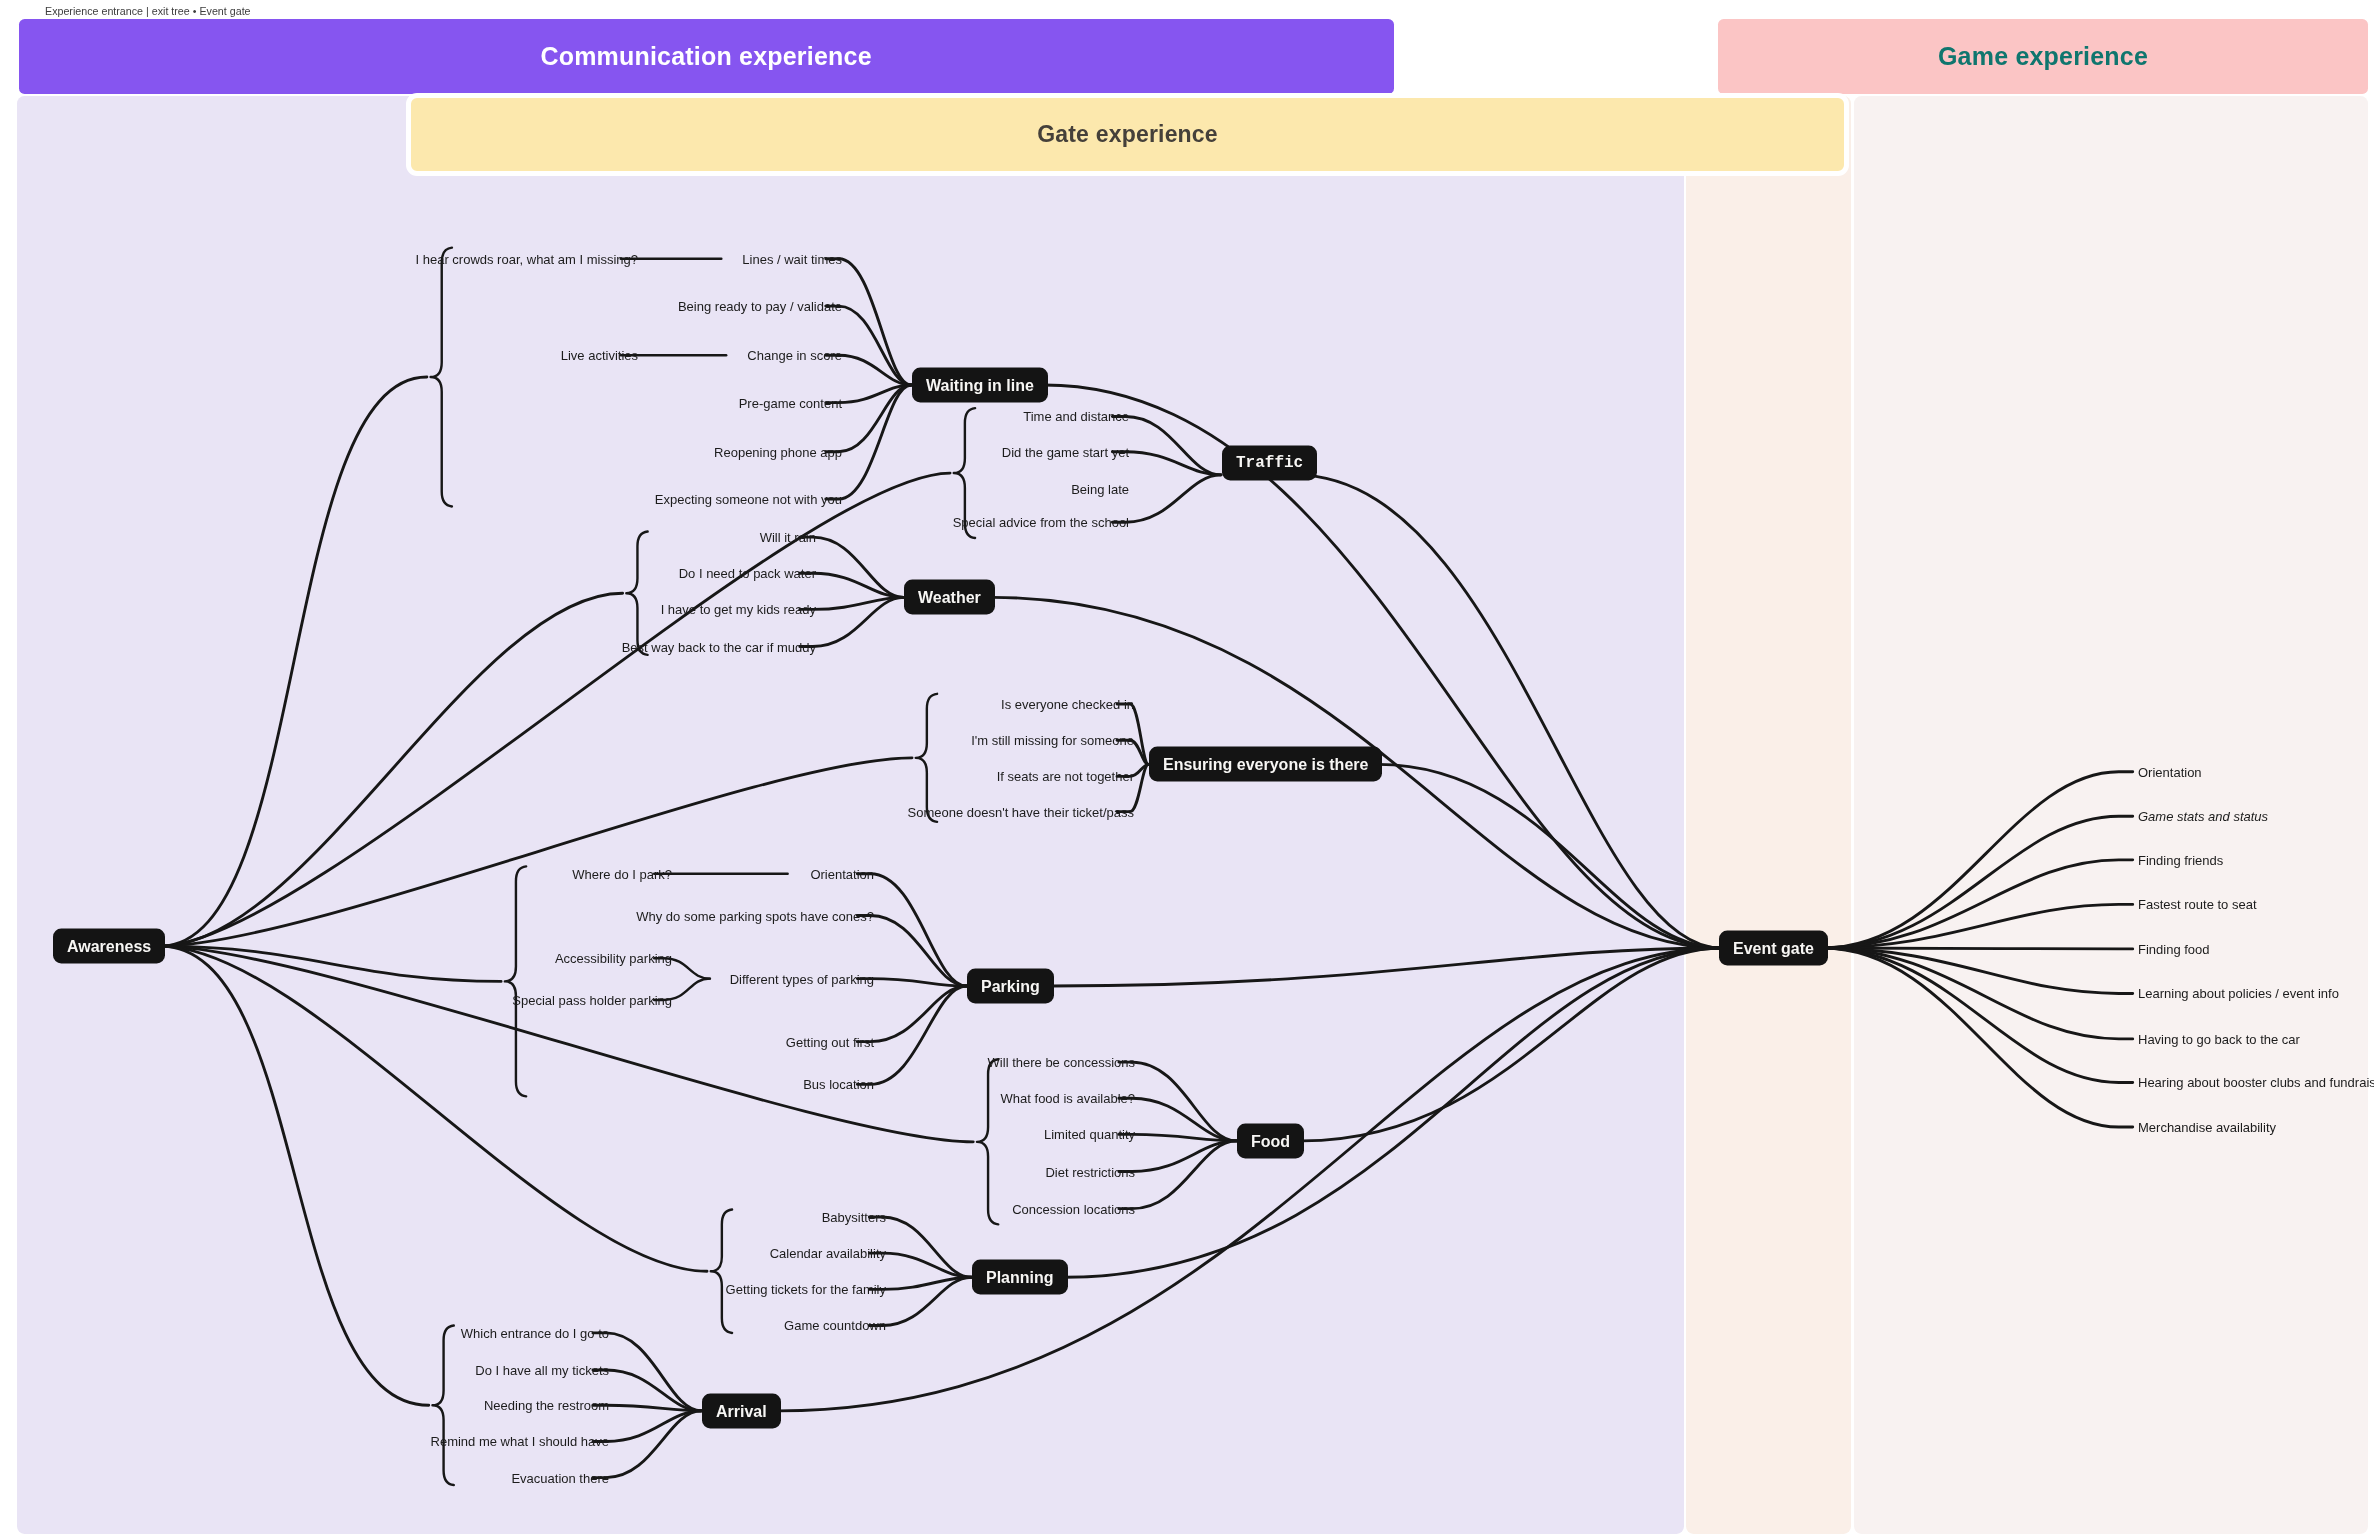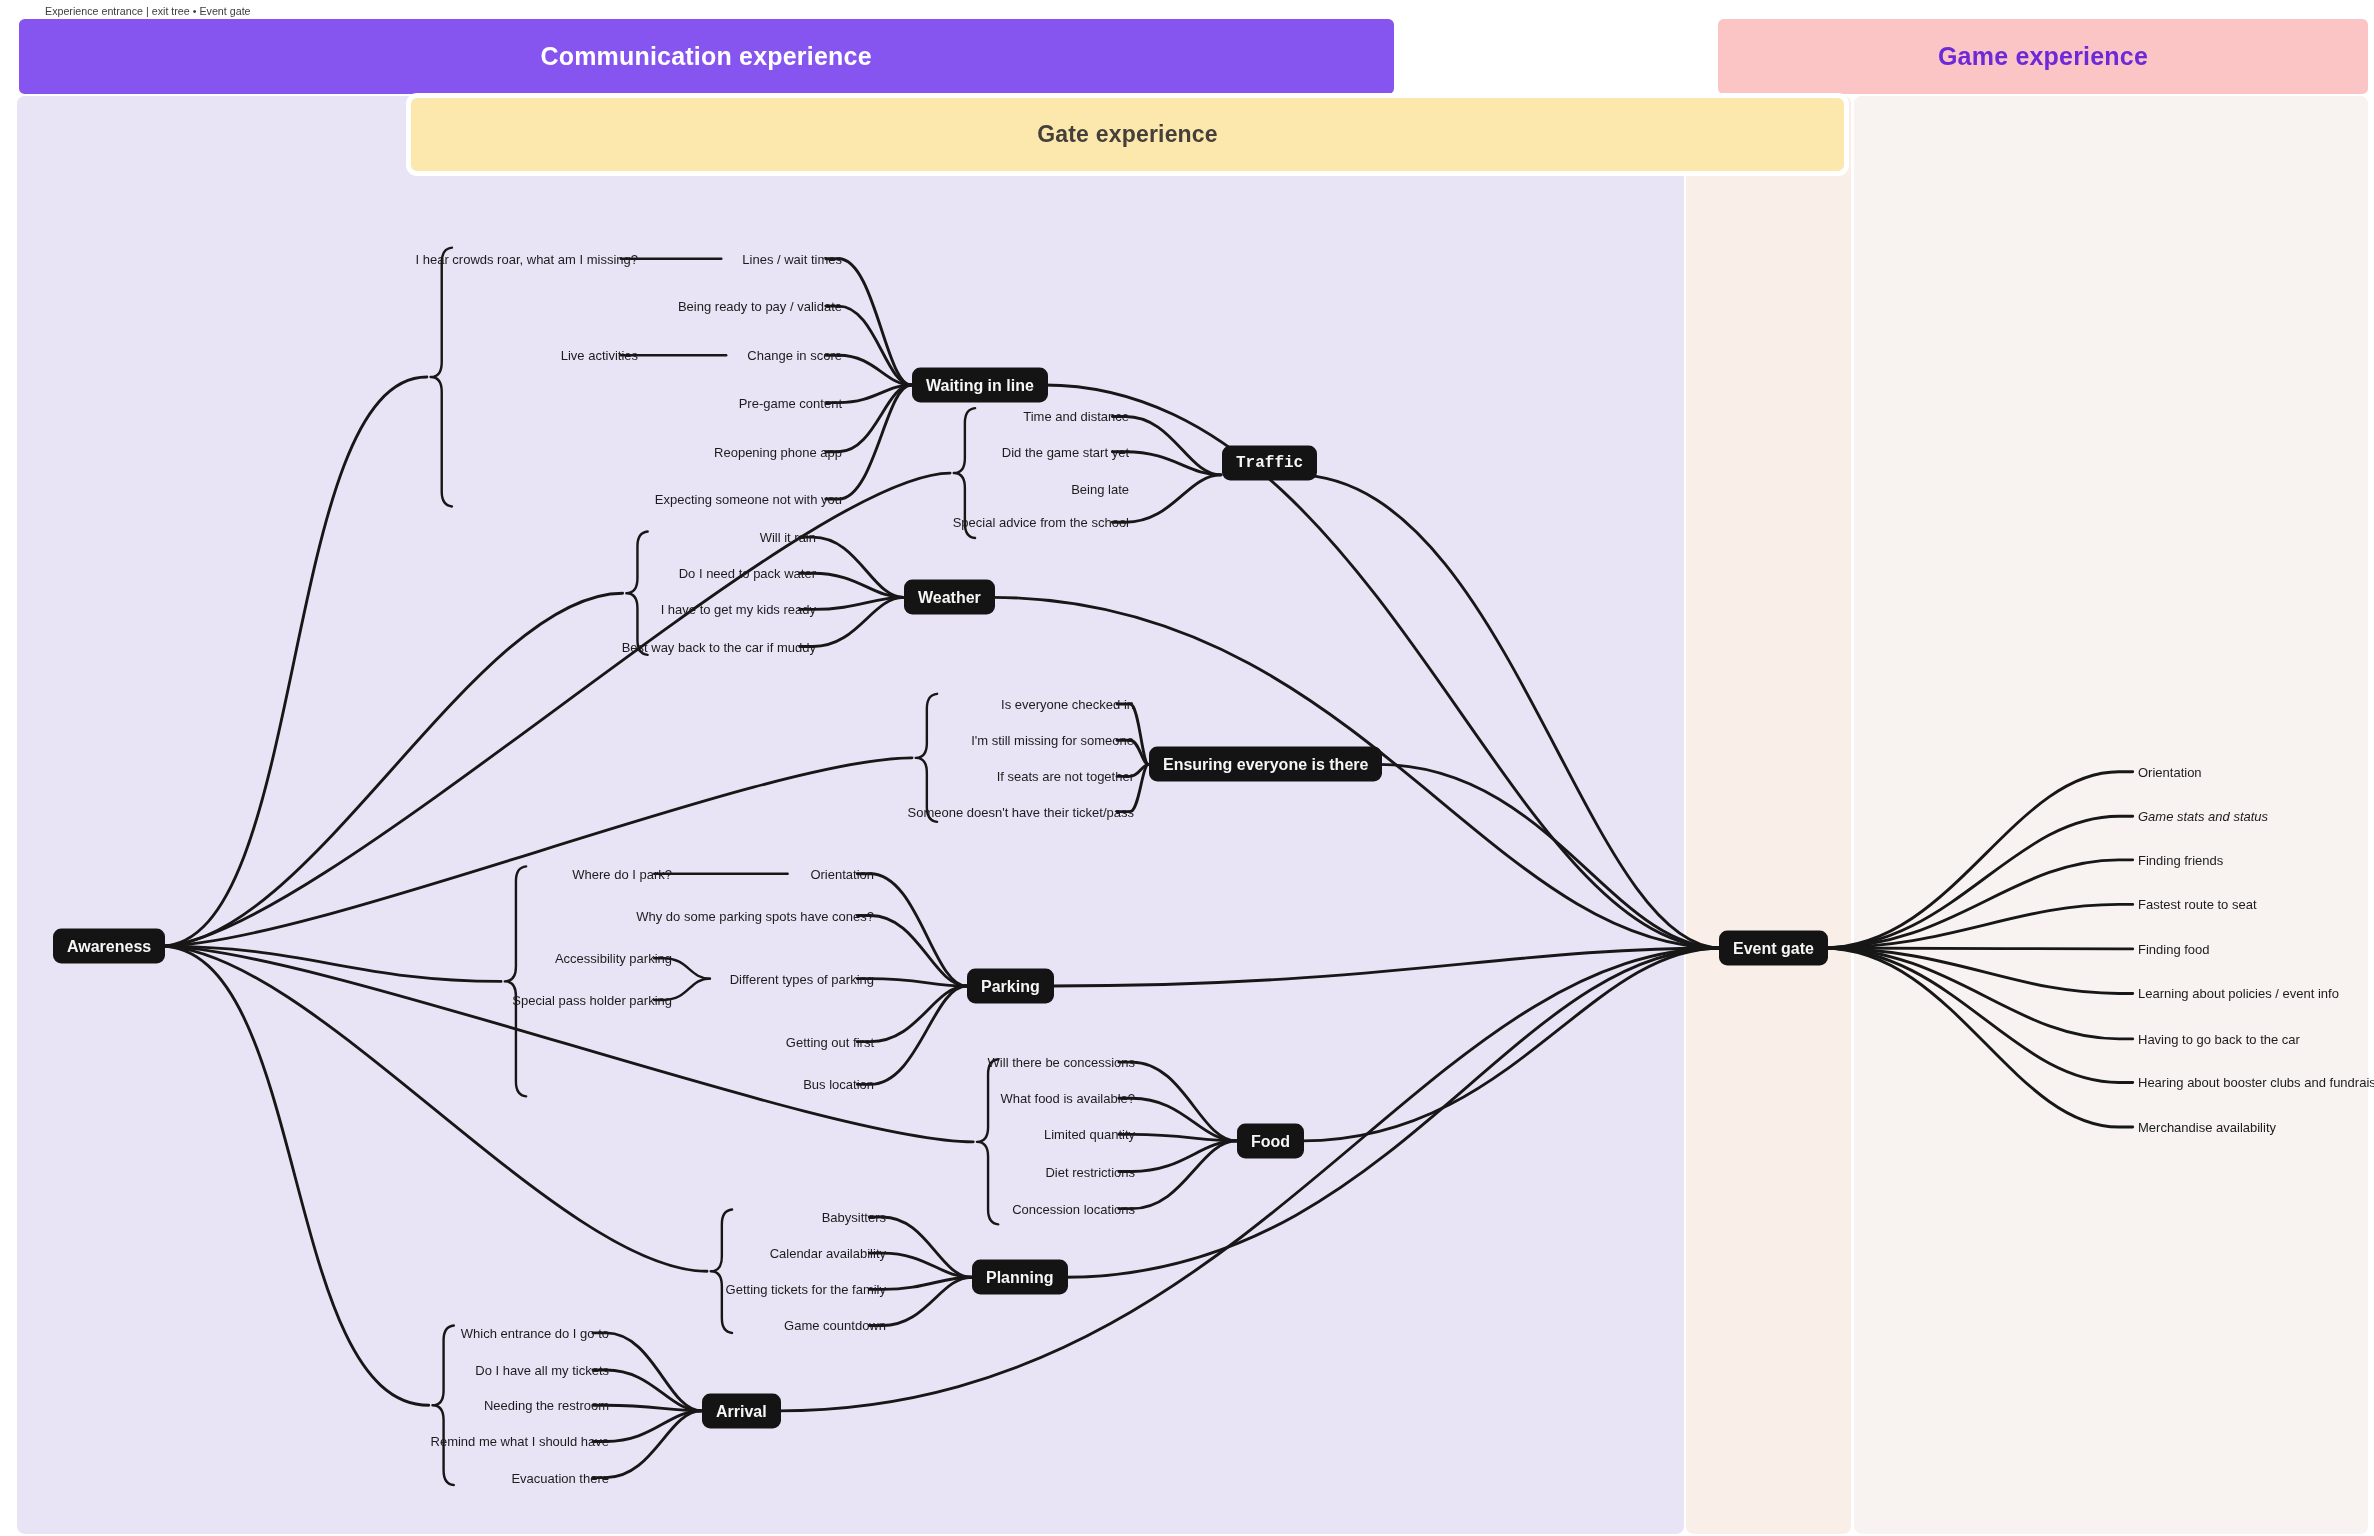--- a/index.html
+++ b/index.html
@@ -2,21 +2,21 @@
 <html style="font-size:15px"><head>
 <meta charset="utf-8">
 <style>
   html,body{margin:0;padding:0;background:#ffffff;font-family:"Liberation Sans",sans-serif;}
   body{width:2375px;}
   #canvas{position:relative;width:2375px;height:1537px;background:#ffffff;overflow:hidden;padding-left:20px;}
   .panel{position:absolute;border-radius:7.4px;}
   .banner{position:absolute;display:flex;align-items:center;justify-content:center;
           font-weight:700;border-radius:5.6px;letter-spacing:0.2px;}
   #banner-comm{left:18.6px;top:18.6px;width:1375px;height:75px;color:#ffffff;font-size:25px;}
-  #banner-game{left:1718px;top:18.6px;width:650px;height:75px;color:#6d28d9;font-size:25px;}
+  #banner-game{left:1718px;top:18.6px;width:650px;height:75px;color:#0f766e;font-size:25px;}
   #banner-gate{left:406px;top:93px;width:1443px;height:83px;color:#45403a;font-size:23px;
                border:5.6px solid #ffffff;border-radius:11px;box-sizing:border-box;}
   #breadcrumb{position:absolute;left:45px;top:4.6px;font-size:10.7px;color:#3d3d3d;font-weight:500;}
   #wires{position:absolute;left:0;top:0;}
   #wires path{fill:none;stroke:#171717;stroke-linecap:round;stroke-linejoin:round;}
   #wires path.wire{stroke-width:3.1px;}
   #wires path.brace{stroke-width:2.6px;}
   #wires path.feeder{stroke-width:2.6px;}
   .node{position:absolute;transform:translateY(-50%);background:#141414;color:#f7f6f4;
         border-radius:8.3px;height:35px;line-height:35px;padding:0 14px;font-size:16px;

